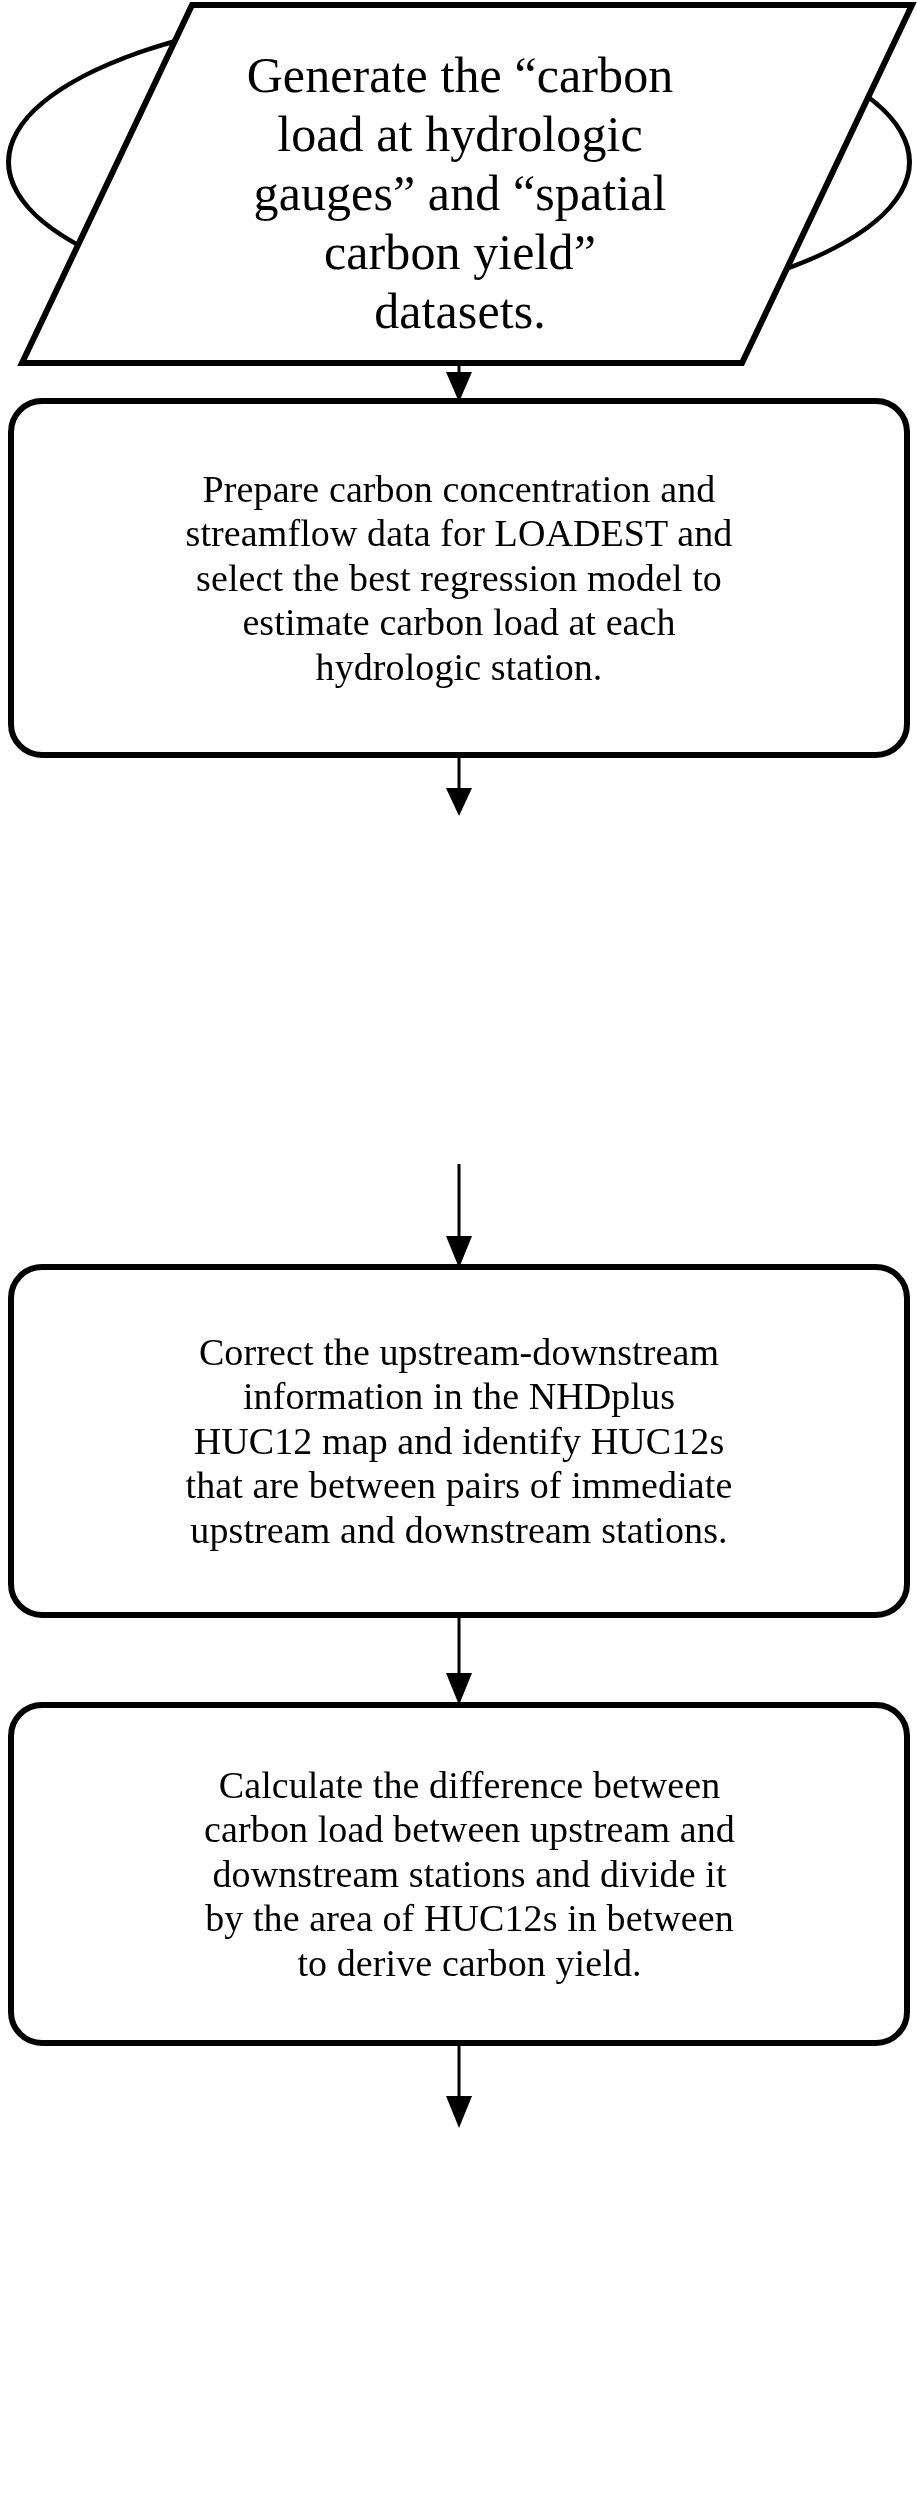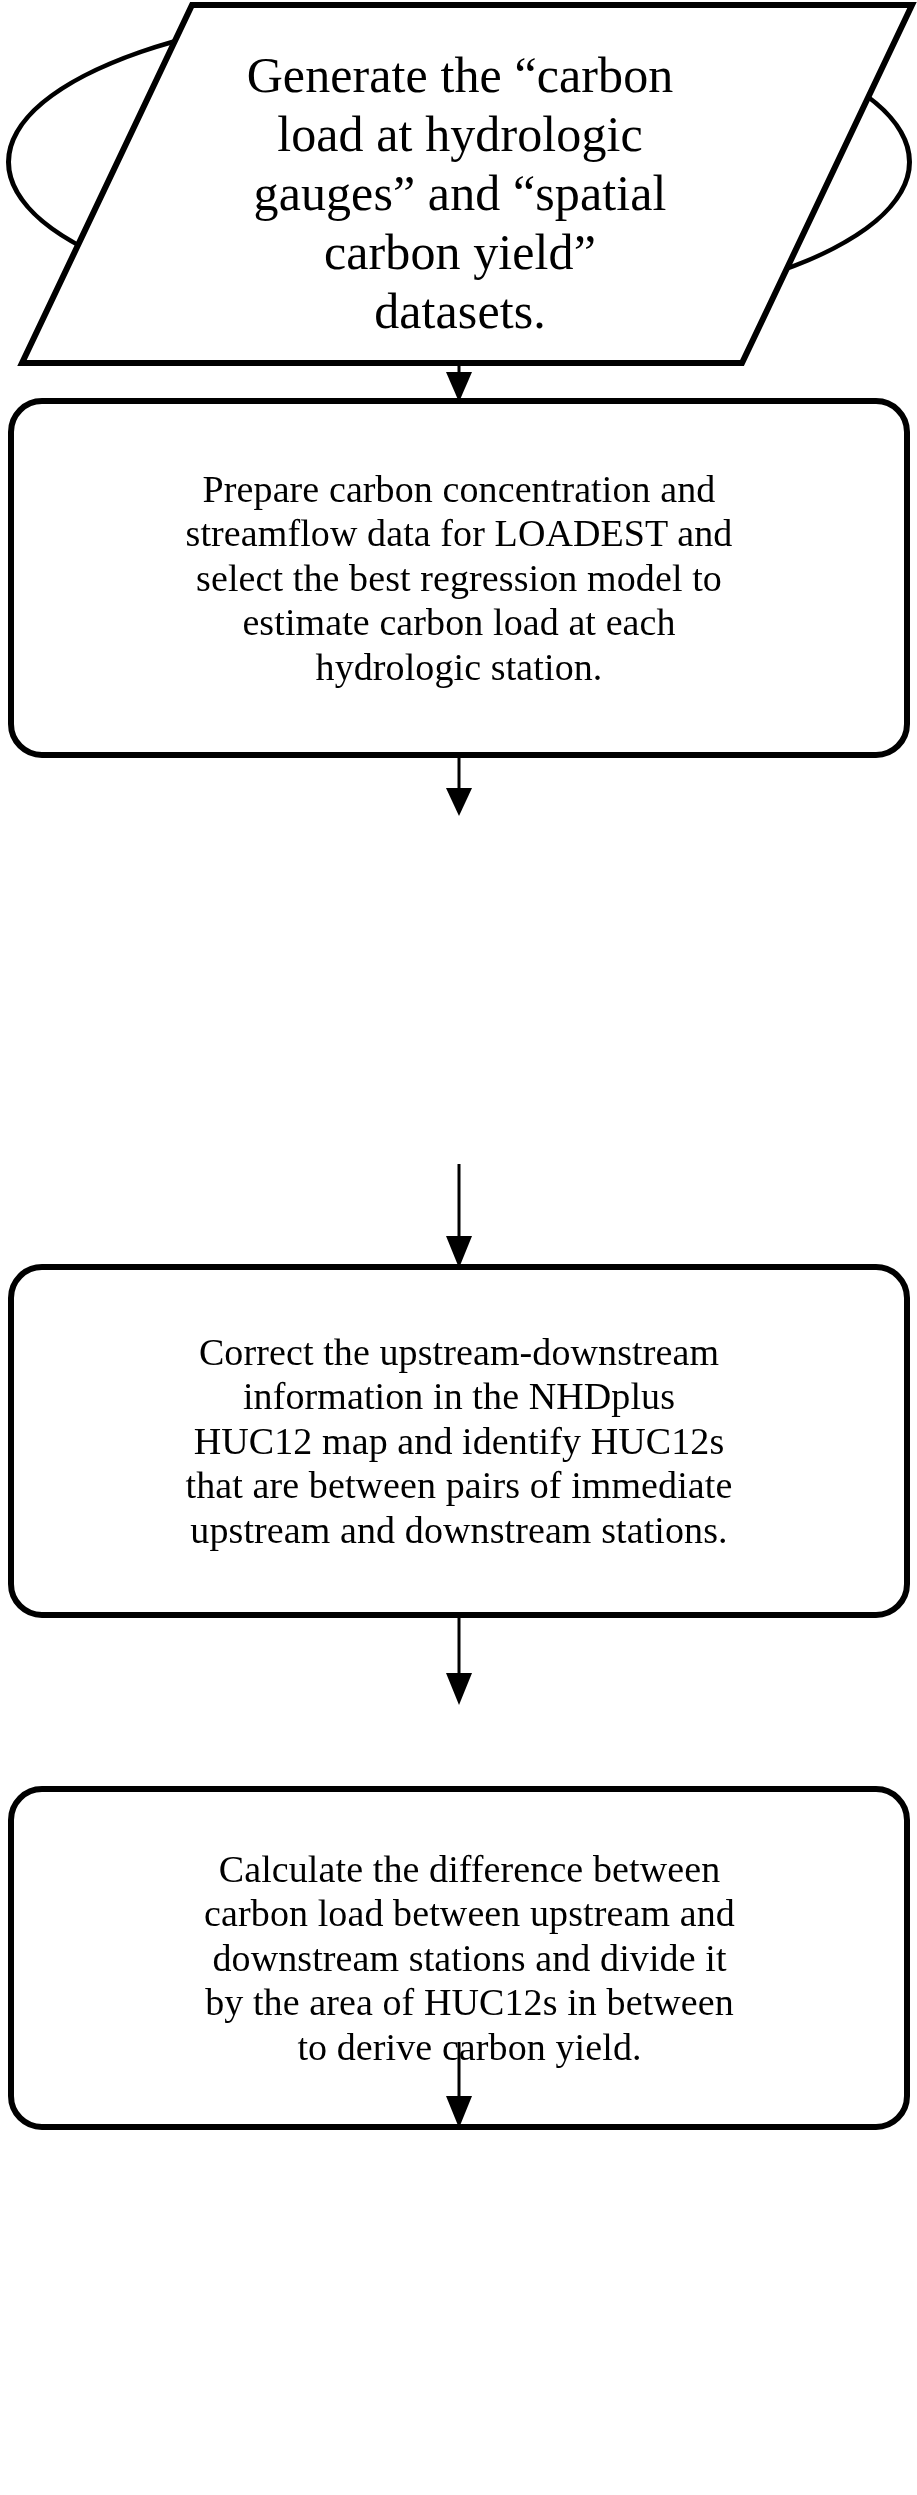--- a/index.html
+++ b/index.html
@@ -69,21 +69,21 @@
     background: #fff;
   }
   .process .node-text {
     padding: 0 14px;
     box-sizing: border-box;
   }
 
   .p1 { top: 398px;  height: 360px; }
   .p2 { top: 812px;  height: 358px; }
   .p3 { top: 1264px; height: 354px; }
-  .p4 { top: 1786px; height: 344px; padding-left: 21px; }
+  .p4 { top: 1702px; height: 344px; padding-left: 21px; }
 
   
   .parallelogram {
     left: 0px;
     top: 2124px;
     width: 917px;
     height: 368px;
   }
   .parallelogram svg {
     position: absolute;

